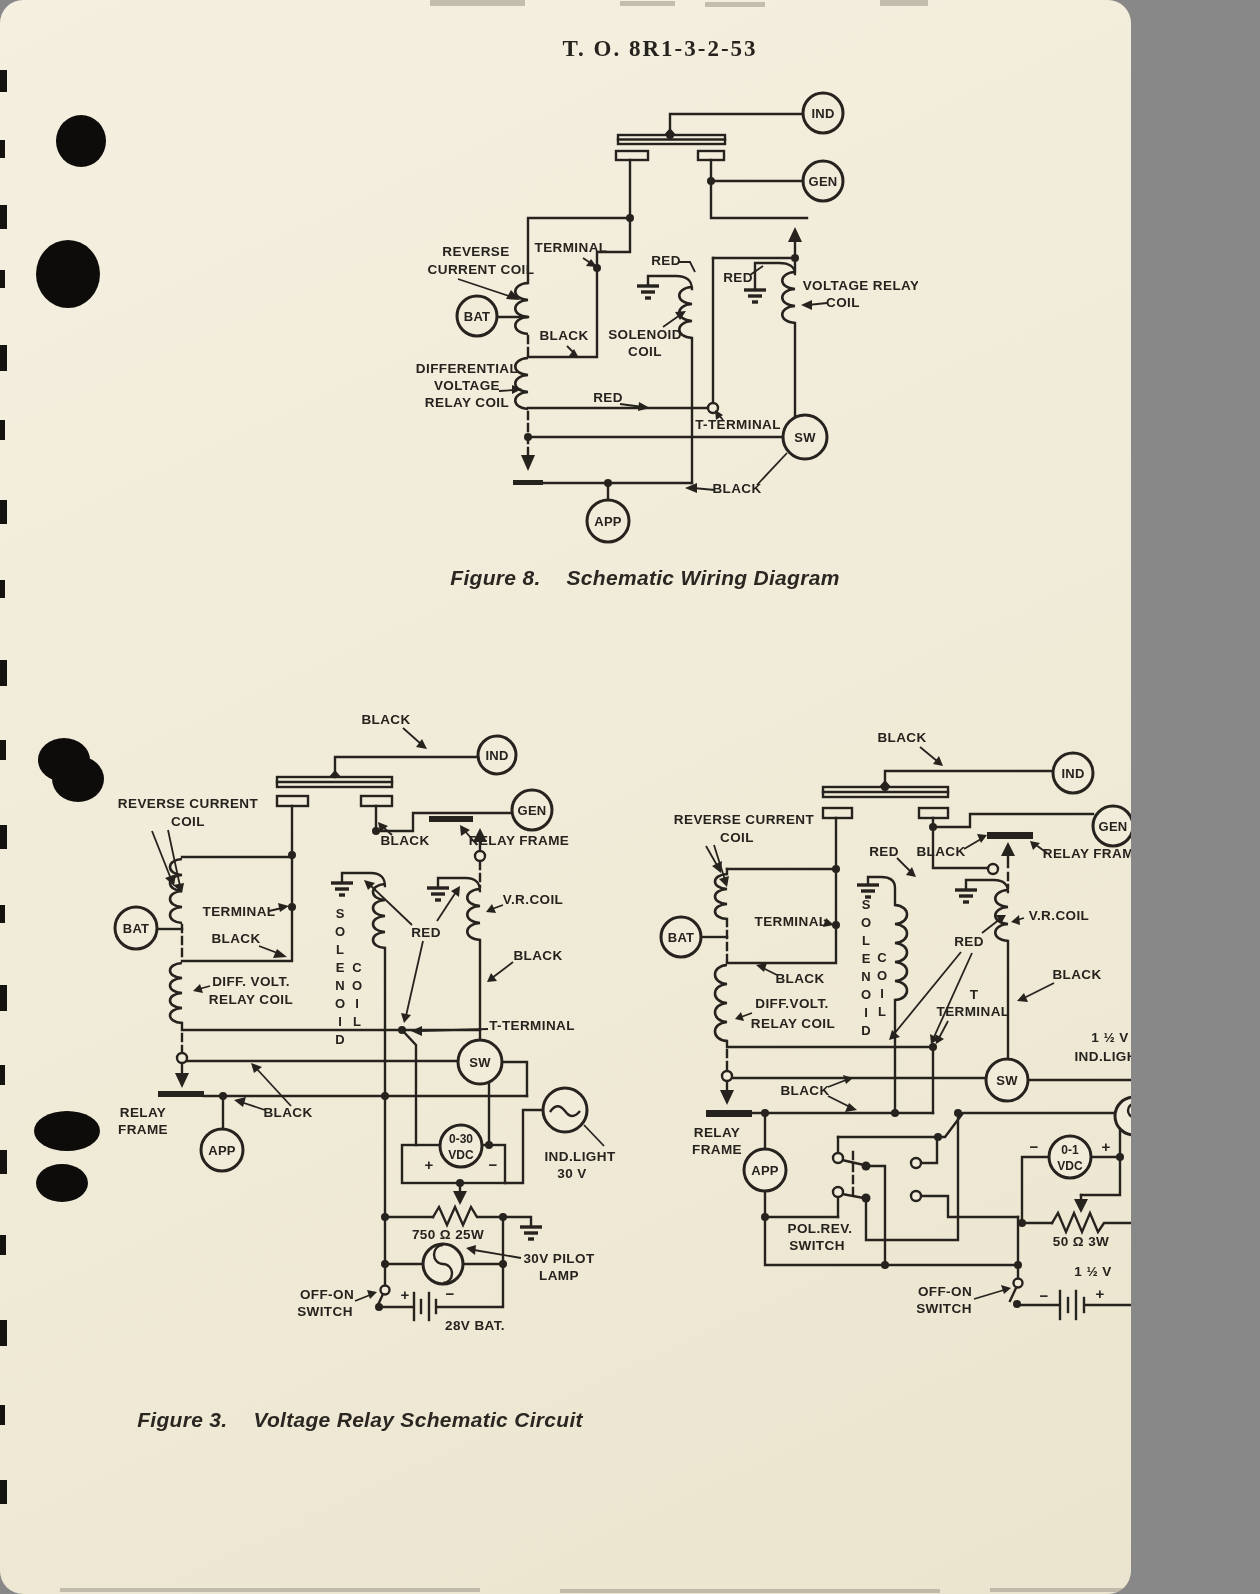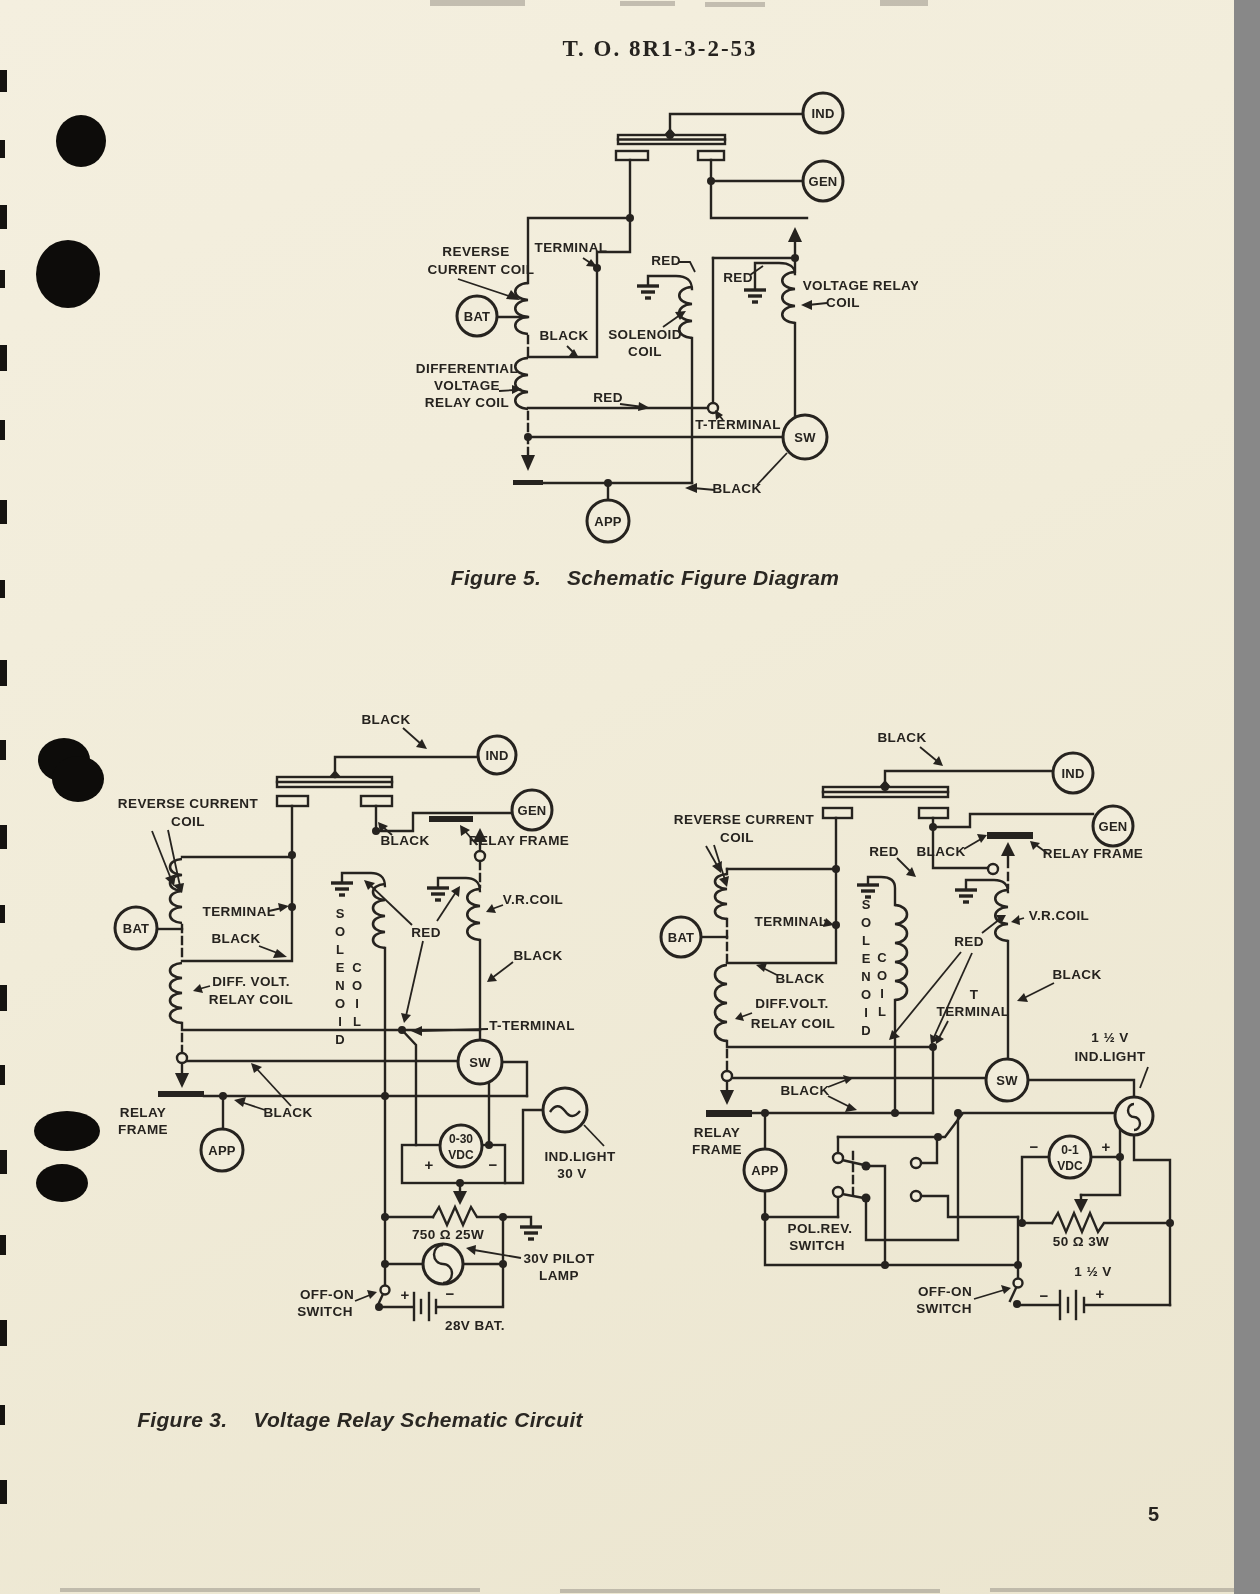--- a/index.html
+++ b/index.html
@@ -1,18 +1,18 @@
 <!DOCTYPE html>
 <html><head>
 <meta charset="utf-8">
 <style>
   html,body{margin:0;padding:0;background:#888;}
-  .page{position:relative;width:1234px;height:1594px;overflow:hidden;
+  .page{position:relative;width:1131px;height:1594px;overflow:hidden;
         background:linear-gradient(155deg,#f4efdf 0%,#f1ecd9 45%,#ebe5cf 100%);
-        font-family:"Liberation Sans",sans-serif;color:#26231f;}
+        font-family:"Liberation Sans",sans-serif;color:#26231f;border-radius:23px;}
   .hdr{position:absolute;left:400px;top:36px;width:520px;text-align:center;
        font:700 23px "Liberation Serif",serif;letter-spacing:2px;}
   .cap{position:absolute;font:italic 700 21px "Liberation Sans",sans-serif;
        letter-spacing:.3px;color:#2a2722;text-align:center;}
   .cap .fl{margin-right:26px;}
   .cap .l2{margin-top:7px;}
   .pageno{position:absolute;left:1148px;top:1503px;font:700 20px "Liberation Sans",sans-serif;}
   .hole{position:absolute;background:#0d0c0a;border-radius:50%;}
   .tick{position:absolute;left:0;background:#151310;}
   .smudge{position:absolute;background:#9a958a;opacity:.55;}
@@ -187,21 +187,21 @@
       <text class="dlbl" x="843" y="307">COIL</text>
       <text class="dlbl" x="467" y="373">DIFFERENTIAL</text>
       <text class="dlbl" x="467" y="390">VOLTAGE</text>
       <text class="dlbl" x="467" y="407">RELAY COIL</text>
       <text class="dlbl" x="738" y="429">T-TERMINAL</text>
       <text class="dlbl" x="737" y="493">BLACK</text>
     </g>
   </svg>
 
   <div class="cap" style="left:395px;top:566px;width:500px">
-    <span class="fl">Figure 5.</span><span>Schematic Figure Diagram</span>
+    <span class="fl">Figure 8.</span><span>Schematic Wiring Diagram</span>
   </div>
 
   <svg class="diagram" style="left:70px;top:705px" width="550" height="648" viewBox="70 705 550 648">
     <g>
       <path class="w" d="M335,777 V757 H478"></path>
       <path class="w" d="M292,806 V961 H182"></path>
       <path class="w" d="M182,857 H292"></path>
       <path class="w" d="M157,929 H182"></path>
       <path class="w dash" d="M182,925 V961"></path>
       <path class="w" d="M182,1023 V1030 H480"></path>

